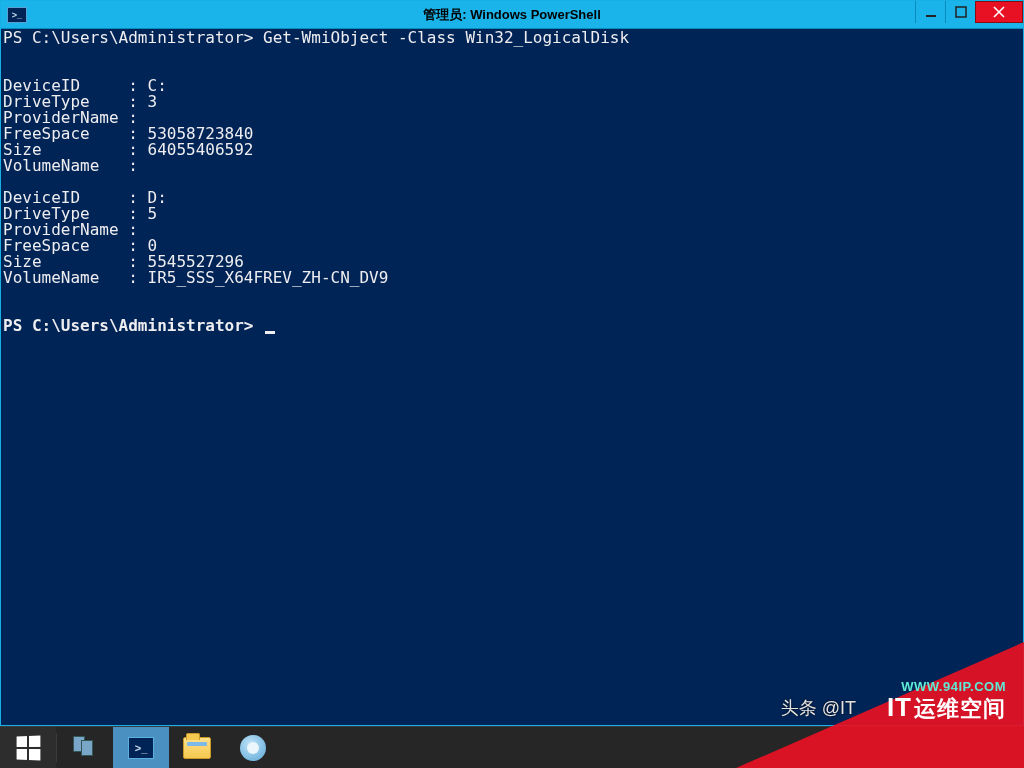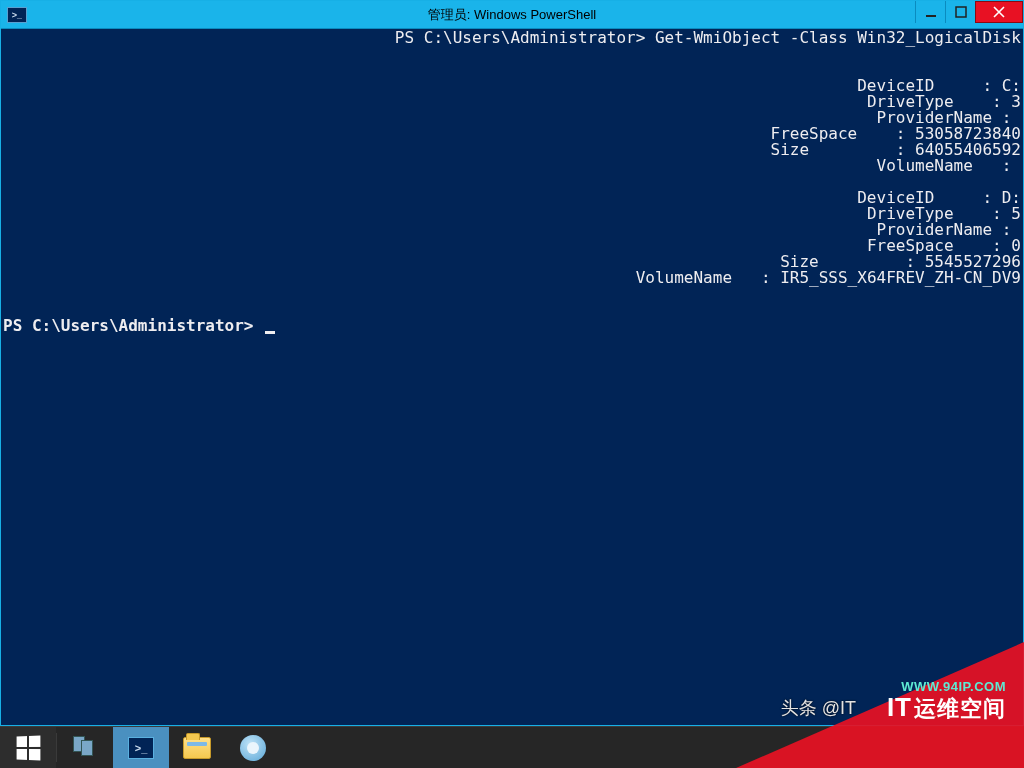--- a/index.html
+++ b/index.html
@@ -13,37 +13,37 @@
   height: 28px; background: #1ab4ea; display: flex; align-items: center;
   position: relative; border-bottom: 1px solid #0a8bbf;
 }
 .titlebar-icon {
   width: 20px; height: 16px; margin: 0 6px; background: #012456;
   display: flex; align-items: center; justify-content: center;
   border: 1px solid #5aa0d0; color: #cde; font-size: 9px; font-weight: bold;
 }
 .title-text {
   position: absolute; left: 0; right: 0; text-align: center;
-  font-size: 13px; color: #000; pointer-events: none;
+  font-size: 13px; color: #000; pointer-events: none; font-weight: bold;
 }
 .win-controls { position: absolute; right: 0; top: 0; display: flex; height: 22px; }
 .win-btn {
   width: 30px; height: 22px; display: flex; align-items: center; justify-content: center;
   font-size: 12px; color: #222; border-left: 1px solid #0a8bbf; background: #1ab4ea;
   cursor: pointer;
 }
 .win-btn.close { background: #e81123; color: #fff; width: 48px; border:1px solid #8a0a12; }
 .win-btn svg { display: block; }
 
 .console {
   position: absolute; left: 2px; right: 2px; top: 29px; bottom: 2px;
   background: #012456; color: #eeedf0;
   font-family: Consolas, "Lucida Console", monospace;
   font-size: 16px; line-height: 1.0; letter-spacing: 0;
-  white-space: pre; padding: 0; overflow: hidden; text-align: right;
+  white-space: pre; padding: 0; overflow: hidden;
 }
 .console .line { white-space: pre; }
 .prompt-line { display: flex; font-weight: bold; }
 .cursor {
   display: inline-block; width: 10px; height: 3px; background: #eeedf0;
   margin-top: 13px; margin-left: 2px;
 }
 
 .taskbar {
   position: absolute; left: 0; bottom: 0; width: 1024px; height: 42px;

